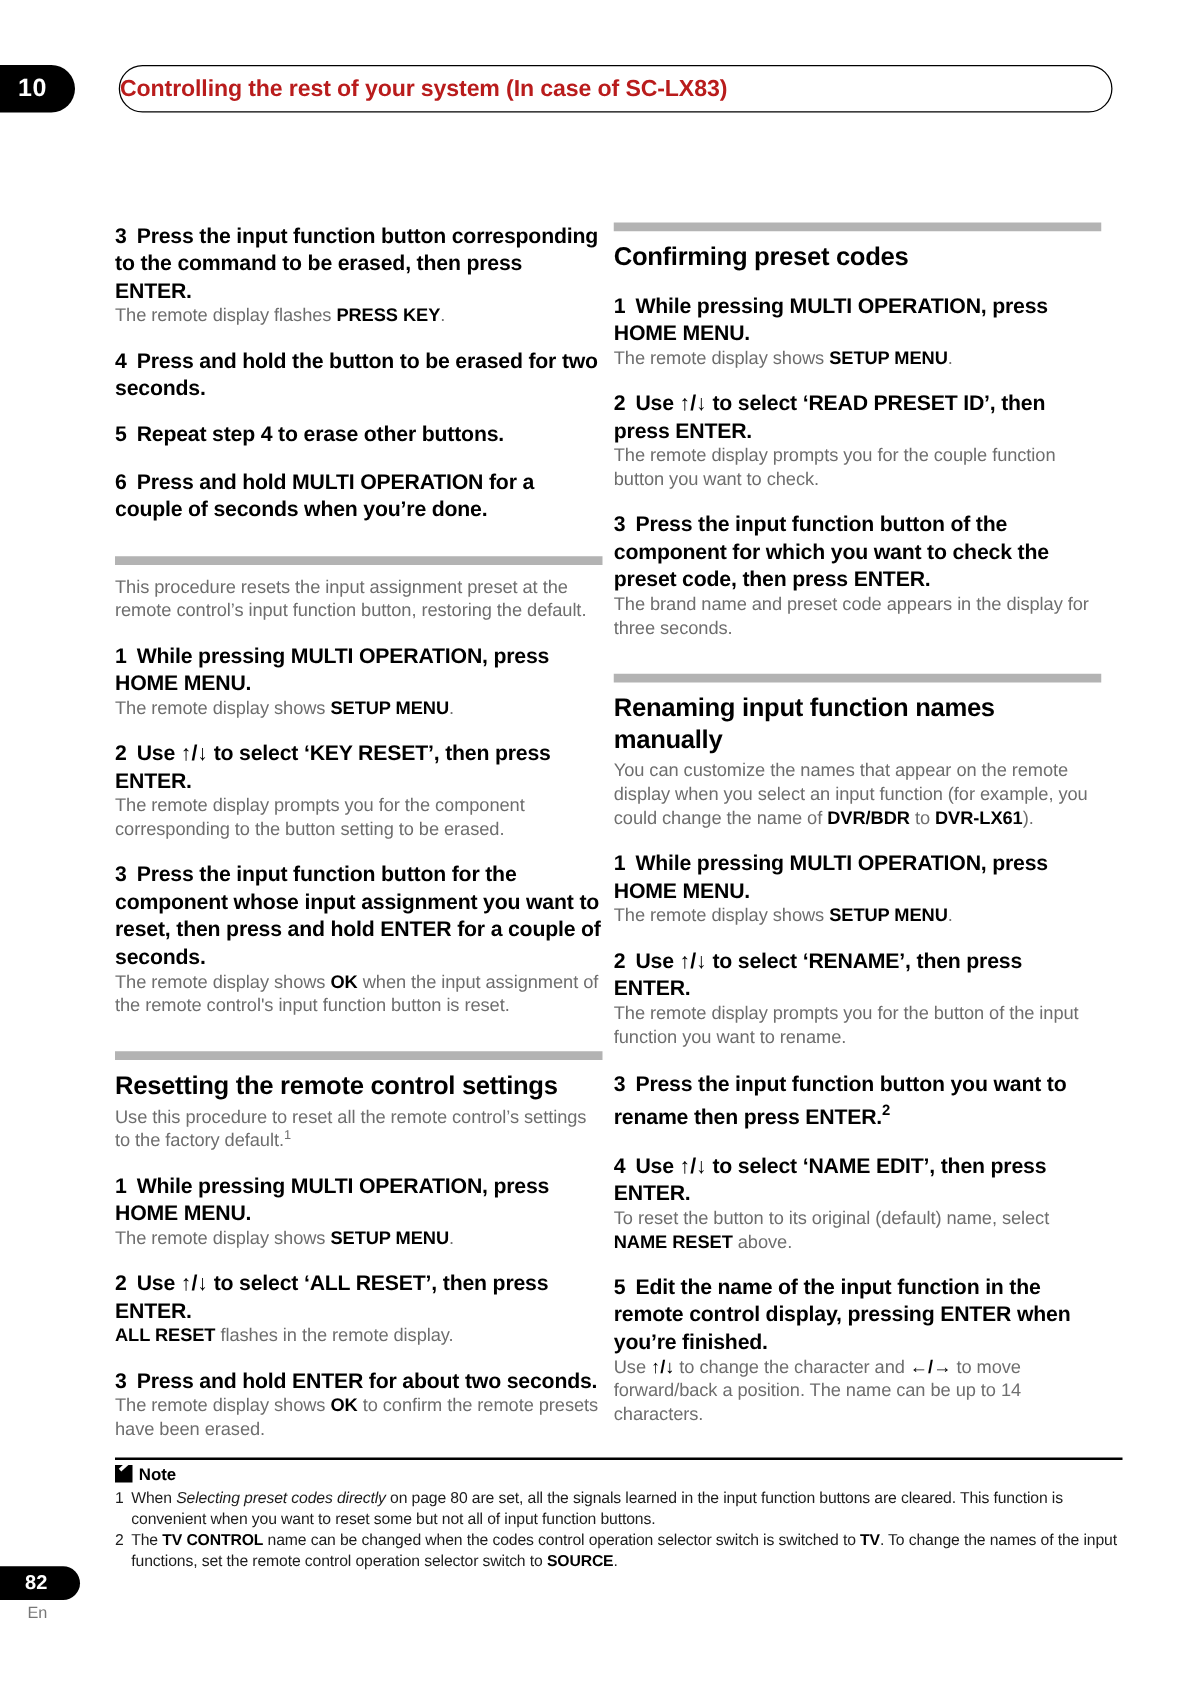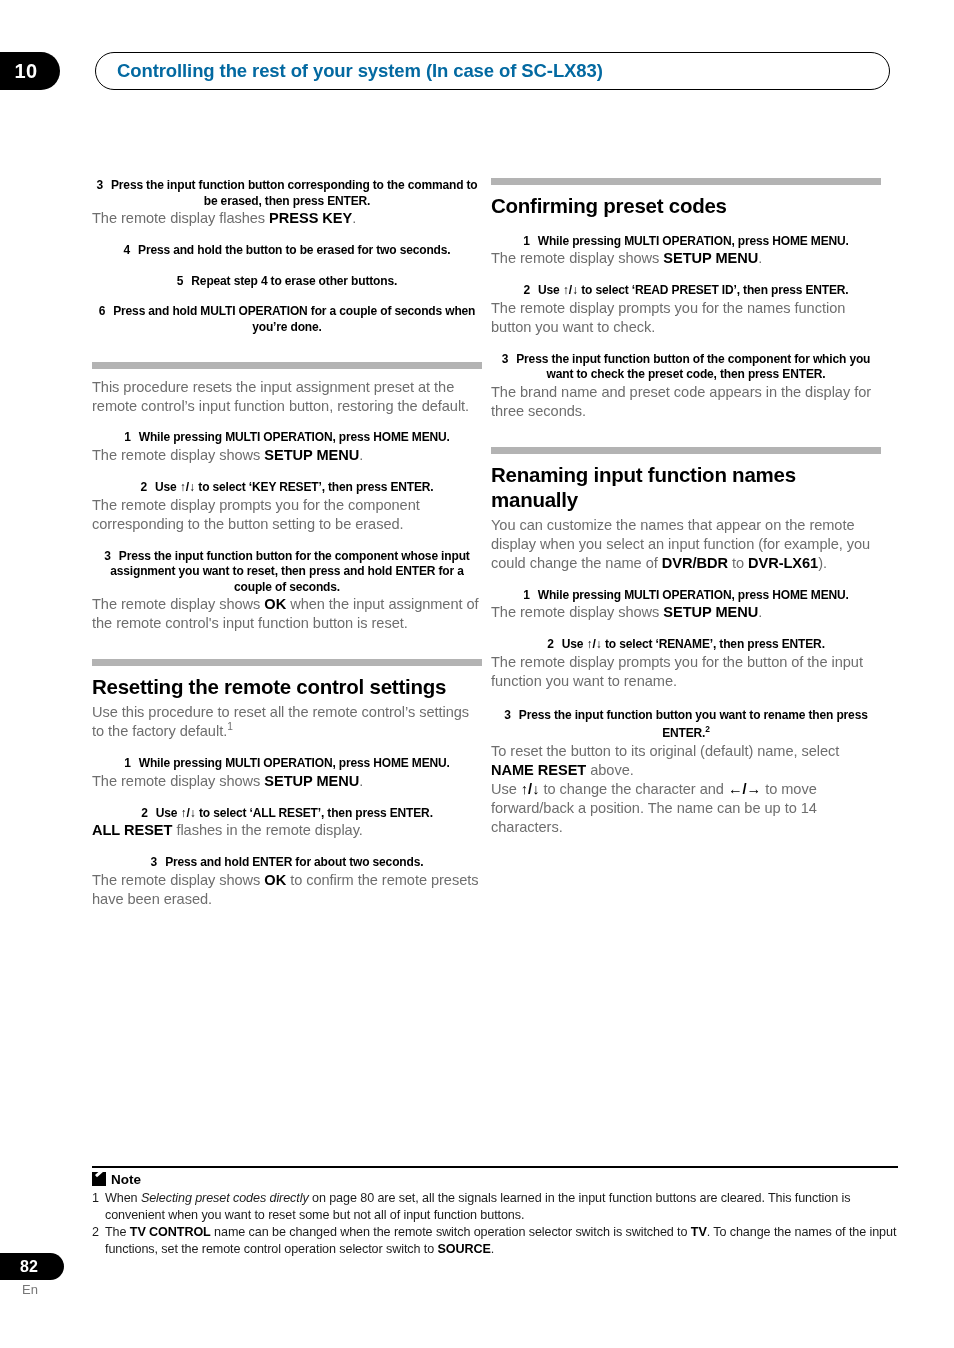--- a/index.html
+++ b/index.html
@@ -49,22 +49,21 @@
     height: 38px;
     border: 1.3px solid #000000;
     border-radius: 19px;
     box-sizing: border-box;
     display: flex;
     align-items: center;
   }
   .header-title {
     font-size: 18.5px;
     font-weight: bold;
-    color: #0369a1;
-    padding-left: 21px;
+    color: #b91c1c;
     letter-spacing: -0.1px;
     white-space: nowrap;
   }
 
   
   .col {
     position: absolute;
     top: 178px;
     width: 390px;
   }
@@ -90,27 +89,26 @@
 
   p.body {
     font-size: 14.6px;
     color: #6e6e6e;
     margin: 0;
     line-height: 1.30;
     letter-spacing: -0.05px;
   }
 
   p.step {
-    font-size: 12px;
+    font-size: 17px;
     font-weight: bold;
     color: #000000;
     margin: 0;
     line-height: 1.30;
     letter-spacing: -0.15px;
-    text-align: center;
   }
   p.step .num { margin-right: 8px; }
 
   .gap-step { margin-top: 15px !important; }
 
   b, strong { color: #000000; font-weight: bold; }
   i, em { font-style: italic; }
   sup { font-size: 0.70em; vertical-align: super; line-height: 0; }
   .arrow { font-weight: bold; letter-spacing: 0; }
 
@@ -246,54 +244,56 @@
 
 <div class="col col-right">
 
   <div class="rule"></div>
   <h2 class="section-title">Confirming preset codes</h2>
 
   <p class="step gap-step"><span class="num">1</span><span>While pressing MULTI OPERATION, press HOME MENU.</span></p>
   <p class="body"><span>The remote display shows </span><b>SETUP MENU</b><span>.</span></p>
 
   <p class="step gap-step"><span class="num">2</span><span>Use </span><span class="arrow">↑/↓</span><span> to select ‘READ PRESET ID’, then press ENTER.</span></p>
-  <p class="body">The remote display prompts you for the names function button you want to check.</p>
+  <p class="body">The remote display prompts you for the couple function button you want to check.</p>
 
   <p class="step gap-step"><span class="num">3</span><span>Press the input function button of the component for which you want to check the preset code, then press ENTER.</span></p>
   <p class="body">The brand name and preset code appears in the display for three seconds.</p>
 
   <div class="rule spaced"></div>
   <h2 class="section-title">Renaming input function names manually</h2>
   <p class="body"><span>You can customize the names that appear on the remote display when you select an input function (for example, you could change the name of </span><b>DVR/BDR</b><span> to </span><b>DVR-LX61</b><span>).</span></p>
 
   <p class="step gap-step"><span class="num">1</span><span>While pressing MULTI OPERATION, press HOME MENU.</span></p>
   <p class="body"><span>The remote display shows </span><b>SETUP MENU</b><span>.</span></p>
 
   <p class="step gap-step"><span class="num">2</span><span>Use </span><span class="arrow">↑/↓</span><span> to select ‘RENAME’, then press ENTER.</span></p>
   <p class="body">The remote display prompts you for the button of the input function you want to rename.</p>
 
   <p class="step gap-step" style="line-height:1.52;"><span class="num">3</span><span>Press the input function button you want to rename then press ENTER.</span><sup>2</sup></p>
 
+  <p class="step gap-step"><span class="num">4</span><span>Use </span><span class="arrow">↑/↓</span><span> to select ‘NAME EDIT’, then press ENTER.</span></p>
   <p class="body"><span>To reset the button to its original (default) name, select </span><b>NAME RESET</b><span> above.</span></p>
 
+  <p class="step gap-step"><span class="num">5</span><span>Edit the name of the input function in the remote control display, pressing ENTER when you’re finished.</span></p>
   <p class="body"><span>Use </span><b class="arrow">↑/↓</b><span> to change the character and </span><b class="arrow">←/→</b><span> to move forward/back a position. The name can be up to 14 characters.</span></p>
 </div>
 
 <div class="notes">
   <div class="notes-rule"></div>
   <div class="note-head">
     <span class="note-icon"></span>
     <span class="note-label">Note</span>
   </div>
   <div class="note-item">
     <span class="n">1</span>
     <span class="t"><span>When </span><i>Selecting preset codes directly</i><span> on page 80 are set, all the signals learned in the input function buttons are cleared. This function is convenient when you want to reset some but not all of input function buttons.</span></span>
   </div>
   <div class="note-item">
     <span class="n">2</span>
-    <span class="t"><span>The </span><b>TV CONTROL</b><span> name can be changed when the remote switch operation selector switch is switched to </span><b>TV</b><span>. To change the names of the input functions, set the remote control operation selector switch to </span><b>SOURCE</b><span>.</span></span>
+    <span class="t"><span>The </span><b>TV CONTROL</b><span> name can be changed when the codes control operation selector switch is switched to </span><b>TV</b><span>. To change the names of the input functions, set the remote control operation selector switch to </span><b>SOURCE</b><span>.</span></span>
   </div>
 </div>
 
 <div class="page-tab">
   <span>82</span>
 </div>
 <div class="page-lang">En</div>
 
 </body></html>

